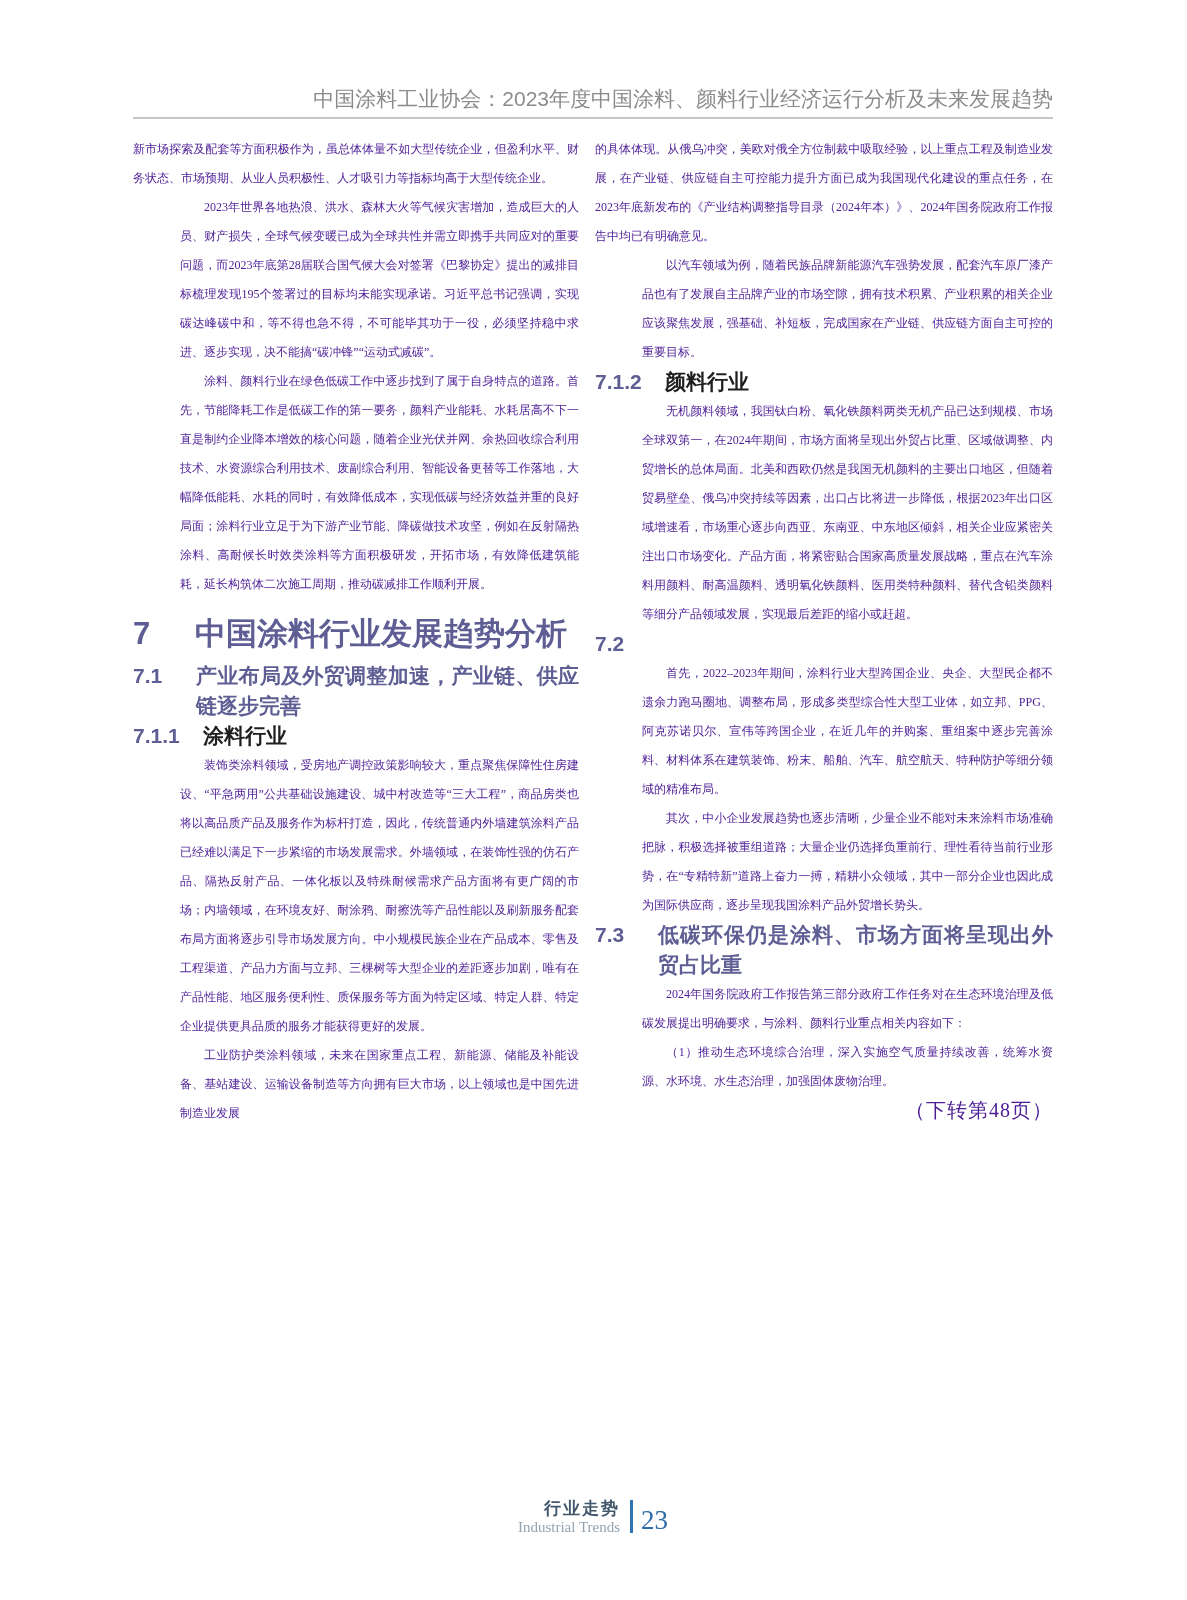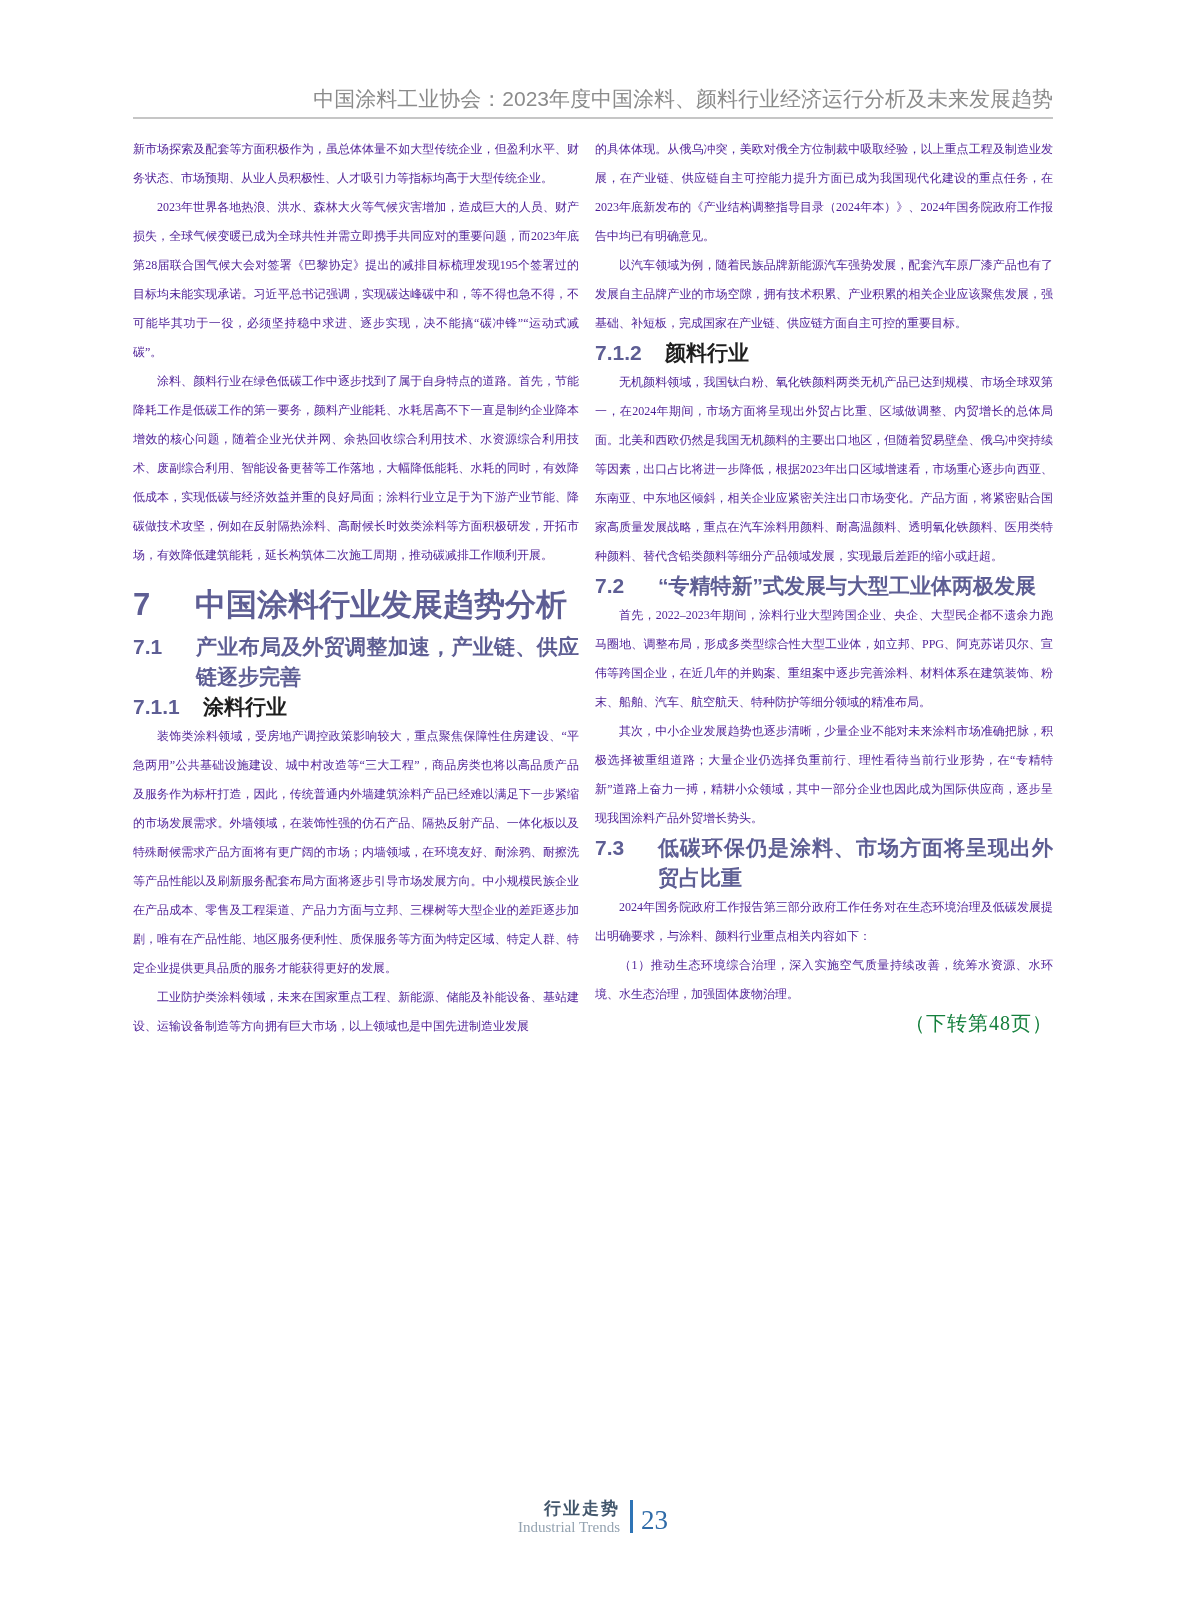--- a/index.html
+++ b/index.html
@@ -29,21 +29,21 @@
   }
   .col-left  { width: 446px; flex: 0 0 446px; }
   .col-right { width: 458px; flex: 0 0 458px; }
 
   p.body {
     margin: 0;
     font-size: 12px; line-height: 29px;
     text-align: justify;
     color: #4c1d95;
   }
-  p.ind { text-indent: 2em; }
+  p.ind { text-indent: 2em; margin-left: 47px; }
 
   .h1 {
     display: flex; margin: 14px 0 6px 0;
     font-family: "Liberation Sans", "DejaVu Sans", sans-serif;
     font-weight: bold; color: #5e5e94;
     font-size: 31px; line-height: 42px;
   }
   .h1 .hnum { flex: 0 0 62px; }
   .h1 .htext { flex: 1; }
 
@@ -64,21 +64,21 @@
   }
   .h3 .hnum { flex: 0 0 70px; }
   .h3 .htext {
     flex: 1;
     font-family: "Liberation Serif", "DejaVu Serif", serif;
     color: #1e1e1e;
   }
 
   p.note {
     margin: 0; font-size: 20px; line-height: 29px;
-    text-align: right; color: #15803d;
+    text-align: right; color: #4c1d95;
     letter-spacing: 1px;
   }
 
   .footer {
     position: absolute; top: 1497px; left: 133px; width: 920px;
     display: flex; justify-content: center; align-items: center;
   }
   .footer-titles { text-align: right; }
   .footer-cn {
     font-family: "Liberation Sans", "DejaVu Sans", sans-serif;
@@ -142,21 +142,20 @@
 
       <div class="h3">
         <span class="hnum">7.1.2</span>
         <span class="htext">颜料行业</span>
       </div>
 
       <p class="body ind">无机颜料领域，我国钛白粉、氧化铁颜料两类无机产品已达到规模、市场全球双第一，在2024年期间，市场方面将呈现出外贸占比重、区域做调整、内贸增长的总体局面。北美和西欧仍然是我国无机颜料的主要出口地区，但随着贸易壁垒、俄乌冲突持续等因素，出口占比将进一步降低，根据2023年出口区域增速看，市场重心逐步向西亚、东南亚、中东地区倾斜，相关企业应紧密关注出口市场变化。产品方面，将紧密贴合国家高质量发展战略，重点在汽车涂料用颜料、耐高温颜料、透明氧化铁颜料、医用类特种颜料、替代含铅类颜料等细分产品领域发展，实现最后差距的缩小或赶超。</p>
 
       <div class="h2">
         <span class="hnum">7.2</span>
-        <span class="htext">“专精特新”式发展与大型工业体两极发展</span>
       </div>
 
       <p class="body ind">首先，2022–2023年期间，涂料行业大型跨国企业、央企、大型民企都不遗余力跑马圈地、调整布局，形成多类型综合性大型工业体，如立邦、PPG、阿克苏诺贝尔、宣伟等跨国企业，在近几年的并购案、重组案中逐步完善涂料、材料体系在建筑装饰、粉末、船舶、汽车、航空航天、特种防护等细分领域的精准布局。</p>
       <p class="body ind">其次，中小企业发展趋势也逐步清晰，少量企业不能对未来涂料市场准确把脉，积极选择被重组道路；大量企业仍选择负重前行、理性看待当前行业形势，在“专精特新”道路上奋力一搏，精耕小众领域，其中一部分企业也因此成为国际供应商，逐步呈现我国涂料产品外贸增长势头。</p>
 
       <div class="h2">
         <span class="hnum">7.3</span>
         <span class="htext">低碳环保仍是涂料、市场方面将呈现出外贸占比重</span>
       </div>
 

